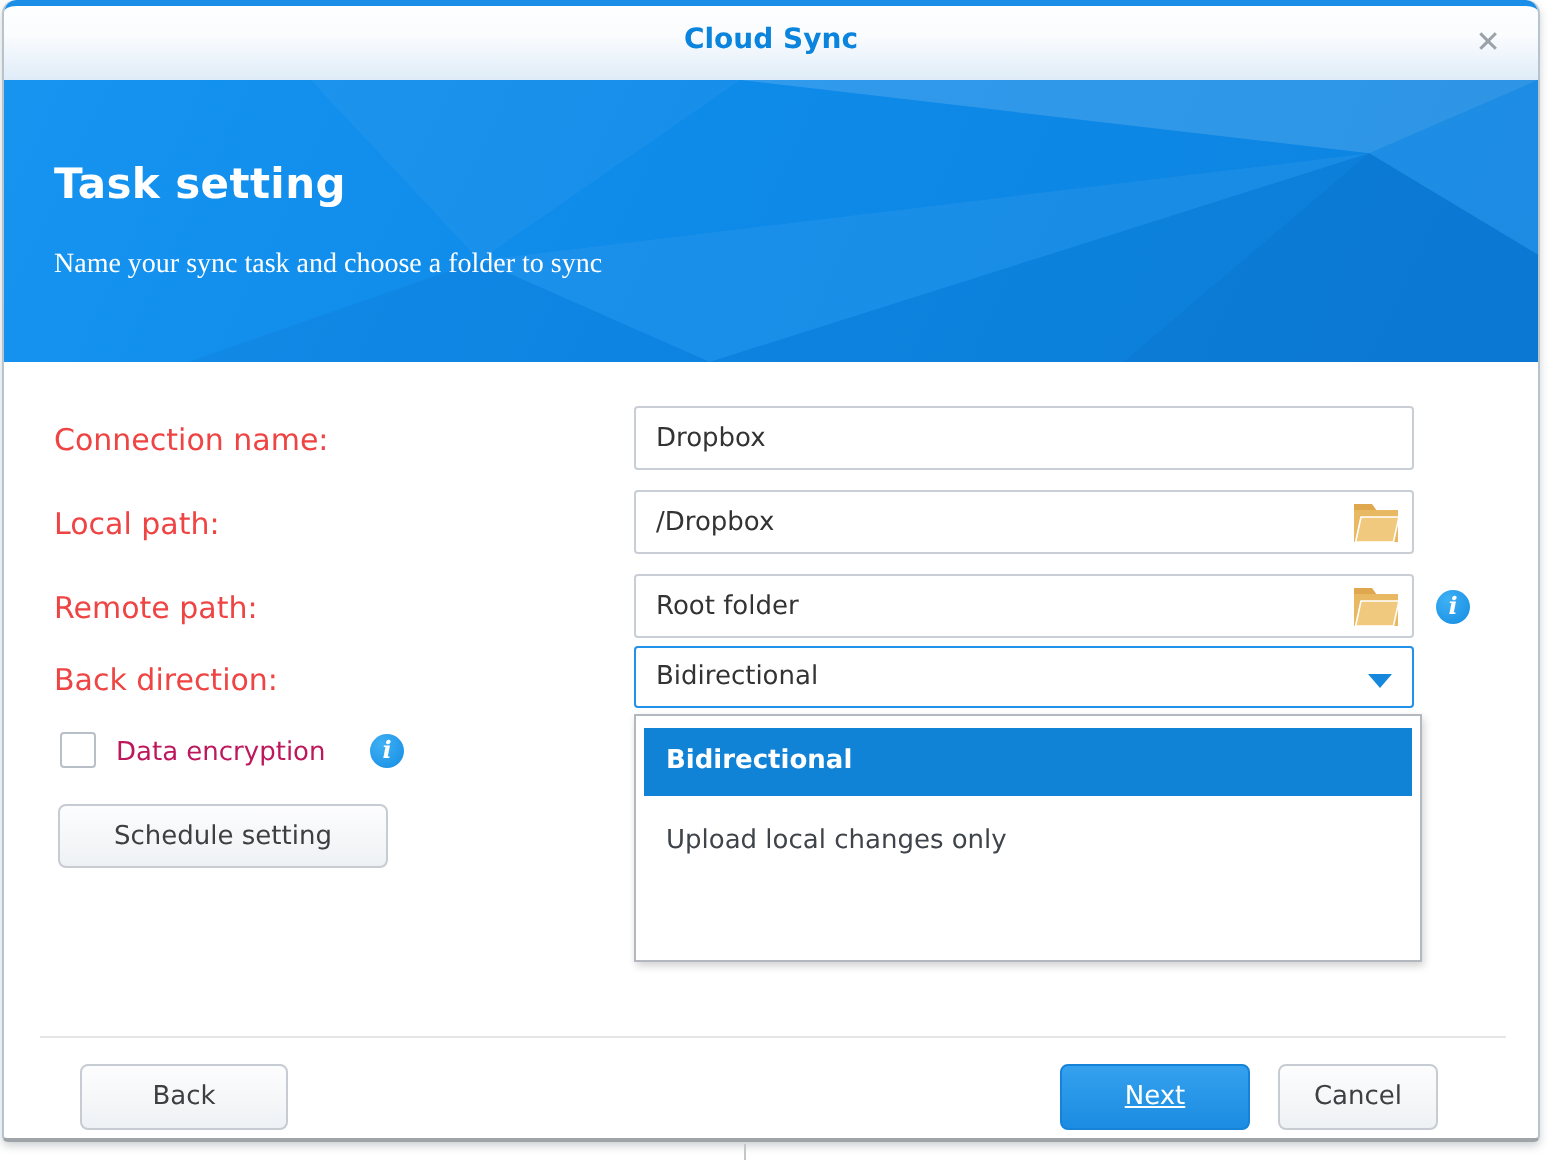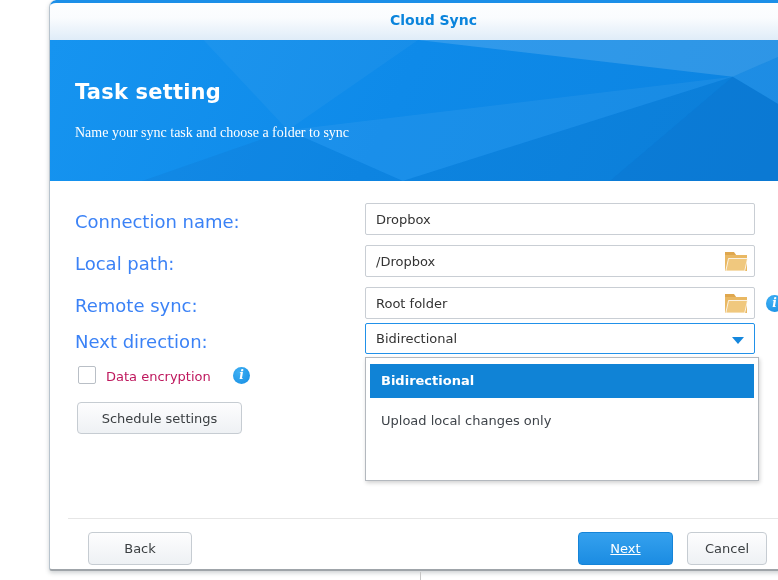--- a/index.html
+++ b/index.html
@@ -1,18 +1,18 @@
 <!DOCTYPE html>
 <html><head>
 <meta charset="utf-8">
 <style>
   * { margin:0; padding:0; box-sizing:border-box; }
   html,body { width:778px; height:580px; background:#fff; overflow:hidden;
               font-family:"DejaVu Sans","Liberation Sans",sans-serif; }
-  .stage { position:relative; width:713px; height:580px; background:#fff;margin-left:48px; }
+  .stage { position:relative; width:713px; height:580px; background:#fff; }
 
   
   .dialog { position:absolute; left:1px; top:0; width:769px; height:571px;
             background:#fff; border:1px solid #b7c3cd; border-top:none;
             border-radius:7px 7px 3px 3px;
             border-bottom:2px solid #9fa4a9;
             box-shadow:0 2px 4px rgba(60,70,80,.25); overflow:hidden; }
 
   
   .titlebar { position:absolute; left:0; top:0; width:100%; height:40px;
@@ -34,21 +34,21 @@
   .f3 { clip-path:polygon(89% 26%, 100% 62%, 100% 100%, 73% 100%); background:rgba(8,70,140,.16); }
   .f4 { clip-path:polygon(89% 26%, 73% 100%, 46% 100%); background:rgba(10,80,150,.10); }
   .f5 { clip-path:polygon(89% 26%, 46% 100%, 31% 64%); background:rgba(255,255,255,.05); }
   .f6 { clip-path:polygon(31% 64%, 46% 100%, 12% 100%); background:rgba(8,70,140,.08); }
   .f7 { clip-path:polygon(20% 0, 48% 0, 31% 64%); background:rgba(255,255,255,.04); }
   .banner-title { position:absolute; left:25px; top:40px; color:#fff;
                   font-size:21px; font-weight:bold; letter-spacing:.2px; }
   .banner-subtitle { position:absolute; left:25px; top:85px; color:#fff; font-size:14px;font-family:Liberation Serif, serif; }
 
   
-  .label { position:absolute; left:25px; color:#3b82f6; font-size:18px;text-align:right; }
+  .label { position:absolute; left:25px; color:#ef4444; font-size:15px;text-align:right; }
   .field { position:absolute; left:315px; width:390px; height:32px;
            border:1px solid #c9ced4; border-radius:2px; background:#fff;
            font-family:inherit; font-size:13px; color:#333; padding:0 34px 0 10px; }
   .folder-btn { position:absolute; width:24px; height:22px; cursor:pointer; }
   .info { position:absolute; width:17px; height:17px; border-radius:50%;
           background:radial-gradient(circle at 35% 30%, #3fb0f4, #148ce2);
           color:#fff; font-size:12px; font-style:italic; font-weight:bold;
           font-family:"DejaVu Serif","Liberation Serif",serif;
           text-align:center; line-height:16px; }
 
@@ -115,46 +115,46 @@
     <div class="label" style="top:253px">Local path:</div>
     <input class="field" style="top: 245px;" value="/Dropbox">
     <span class="folder-btn" style="left:674px; top:250px">
       <svg width="24" height="22" viewBox="0 0 24 22">
         <path d="M1 2 h9 l2.5 3.5 H1 Z" fill="#dfa74e"></path>
         <path d="M1 5 h22 v16 H1 Z" fill="#e9b863"></path>
         <path d="M4.5 8.5 h19 l-2.8 12.5 H1.8 Z" fill="#f0c87e" stroke="#fff" stroke-width="0.8"></path>
       </svg>
     </span>
 
-    <div class="label" style="top:295px">Remote sync:</div>
+    <div class="label" style="top:295px">Remote path:</div>
     <input class="field" style="top: 287px;" value="Root folder">
     <span class="folder-btn" style="left:674px; top:292px">
       <svg width="24" height="22" viewBox="0 0 24 22">
         <path d="M1 2 h9 l2.5 3.5 H1 Z" fill="#dfa74e"></path>
         <path d="M1 5 h22 v16 H1 Z" fill="#e9b863"></path>
         <path d="M4.5 8.5 h19 l-2.8 12.5 H1.8 Z" fill="#f0c87e" stroke="#fff" stroke-width="0.8"></path>
       </svg>
     </span>
     <span class="info" style="left:716px; top:295px">i</span>
 
-    <div class="label" style="top:331px">Next direction:</div>
+    <div class="label" style="top:331px">Back direction:</div>
     <div class="select">
       <span class="sel-text">Bidirectional</span>
       <span class="caret"></span>
     </div>
 
     <div class="menu">
       <div class="menu-item selected">Bidirectional</div>
       <div class="menu-item">Upload local changes only</div>
     </div>
 
     <div class="checkbox"></div>
     <div class="check-label">Data encryption</div>
     <span class="info" style="left:183px; top:367px">i</span>
-    <button class="btn btn-schedule">Schedule settings</button>
+    <button class="btn btn-schedule">Schedule setting</button>
 
     <div class="divider"></div>
     <button class="btn btn-back">Back</button>
     <button class="btn btn-next">Next</button>
     <button class="btn btn-cancel">Cancel</button>
   </div>
 
   <div class="bg-vline"></div>
 </div>
 

